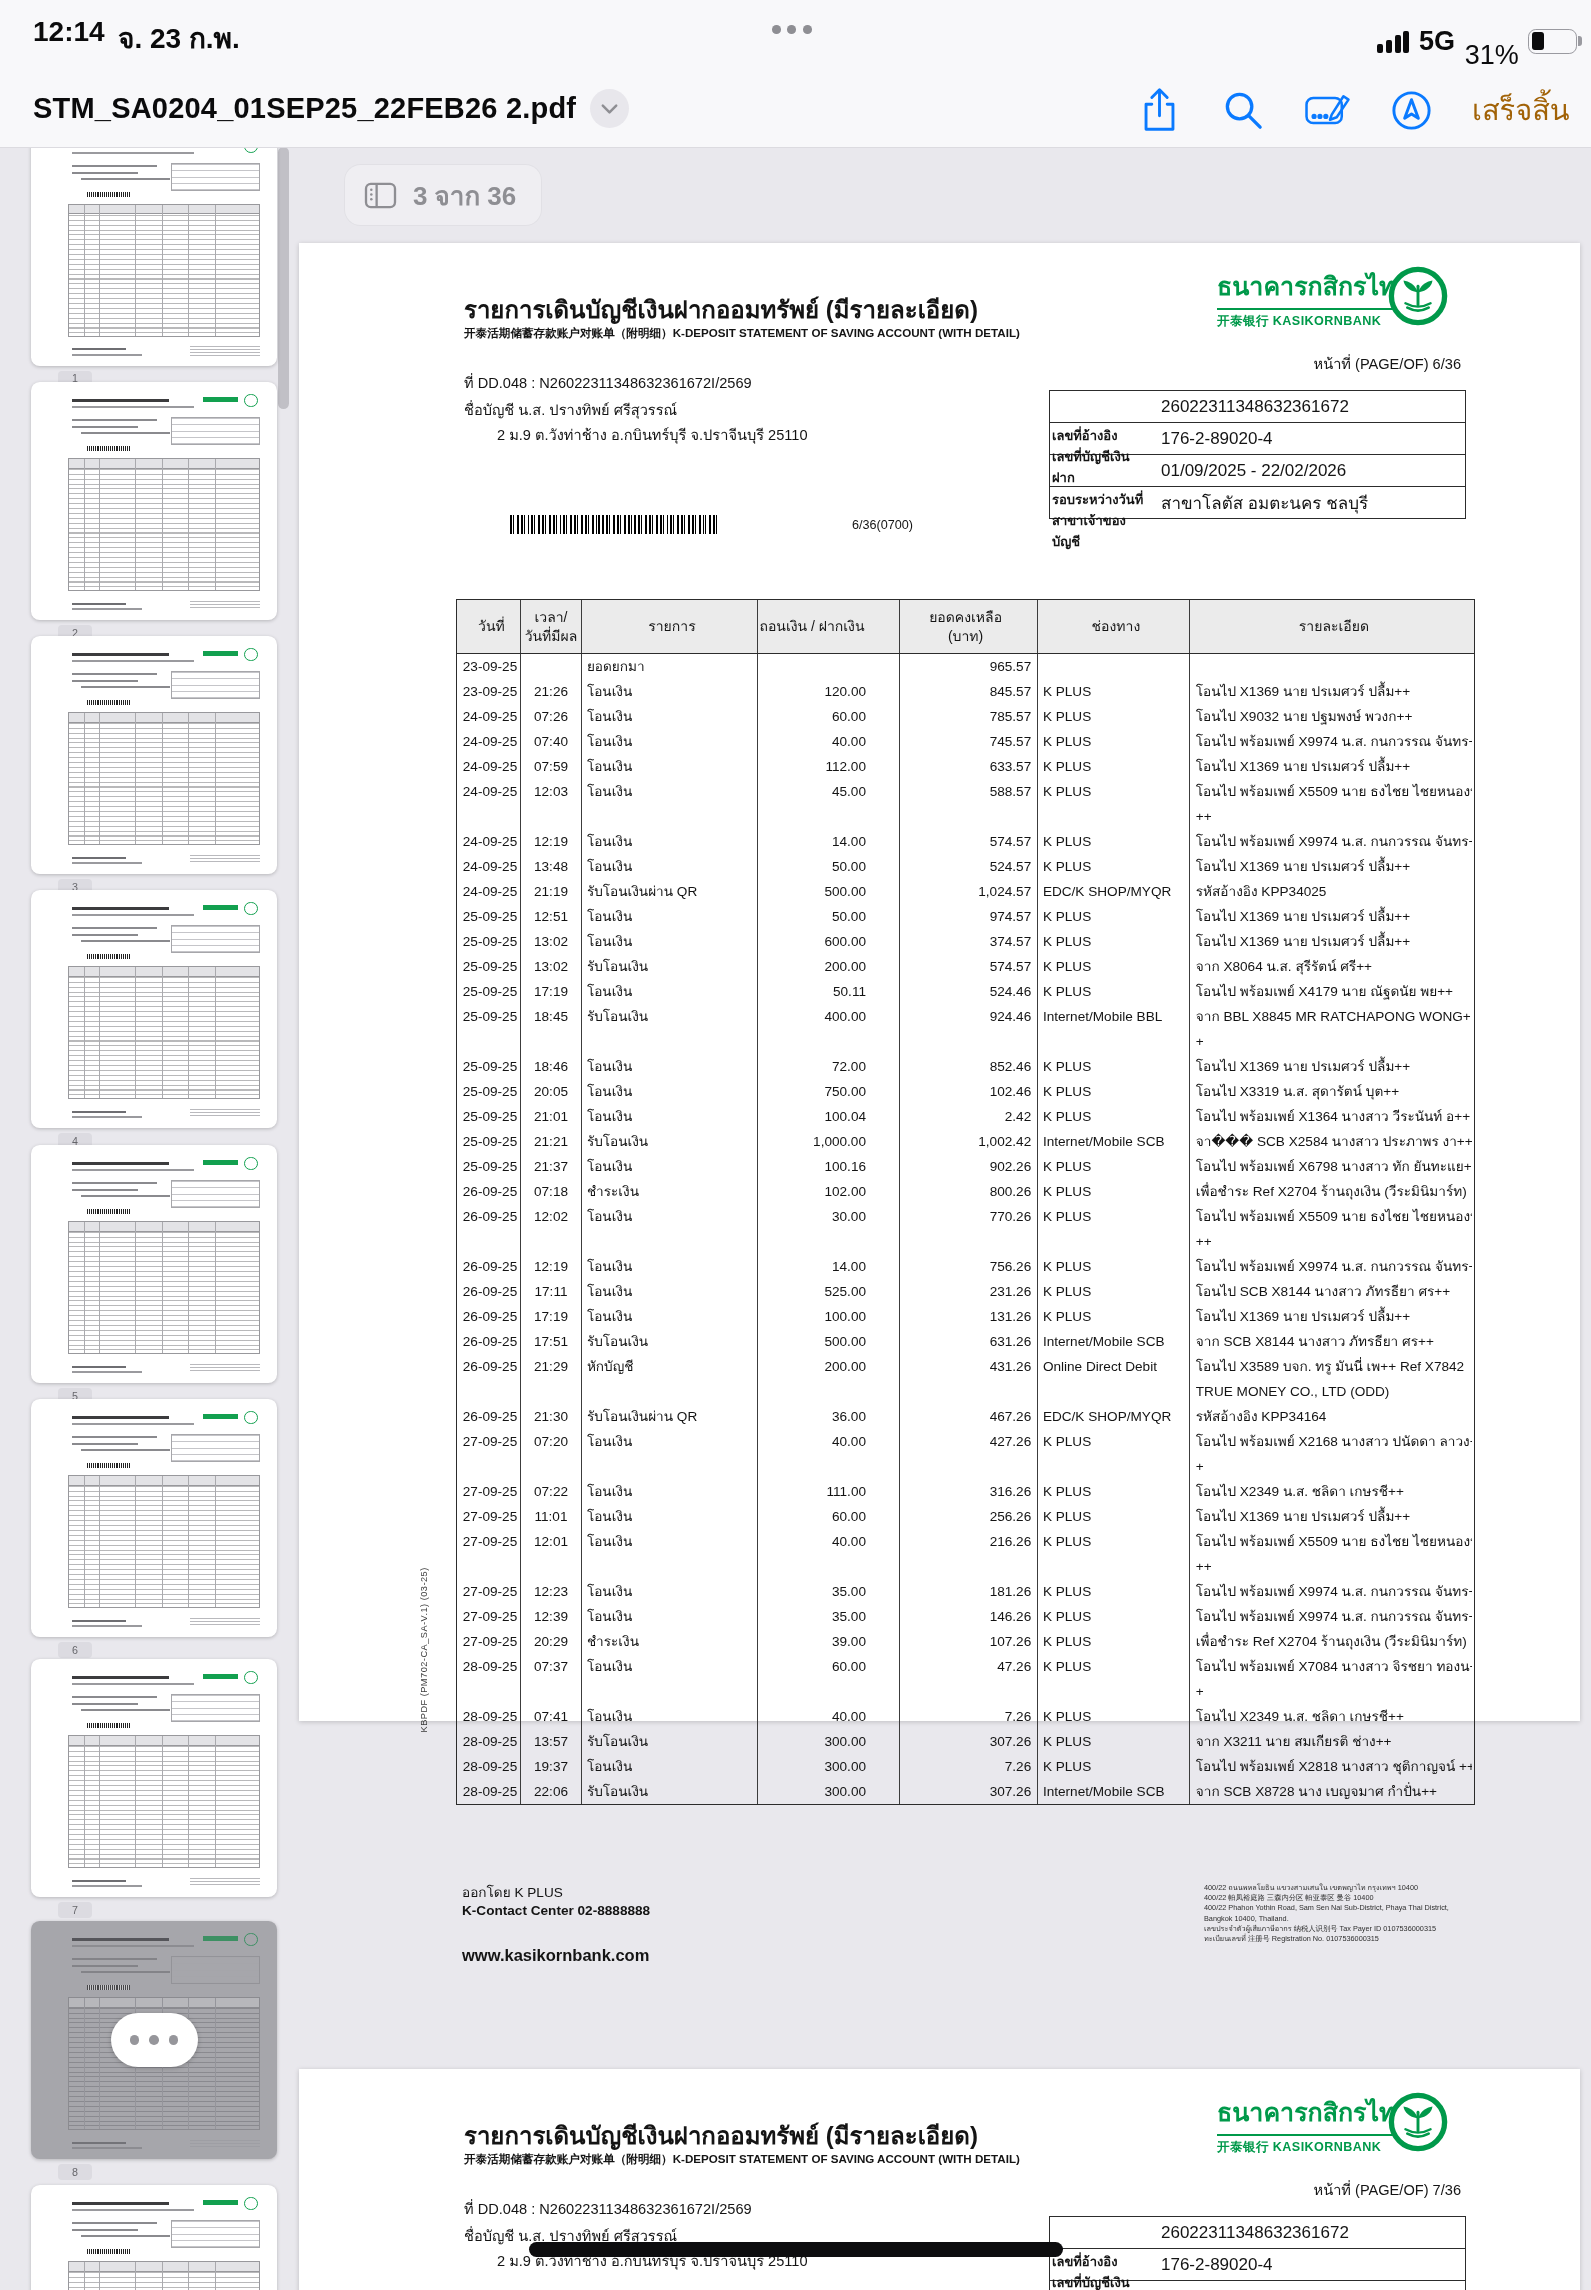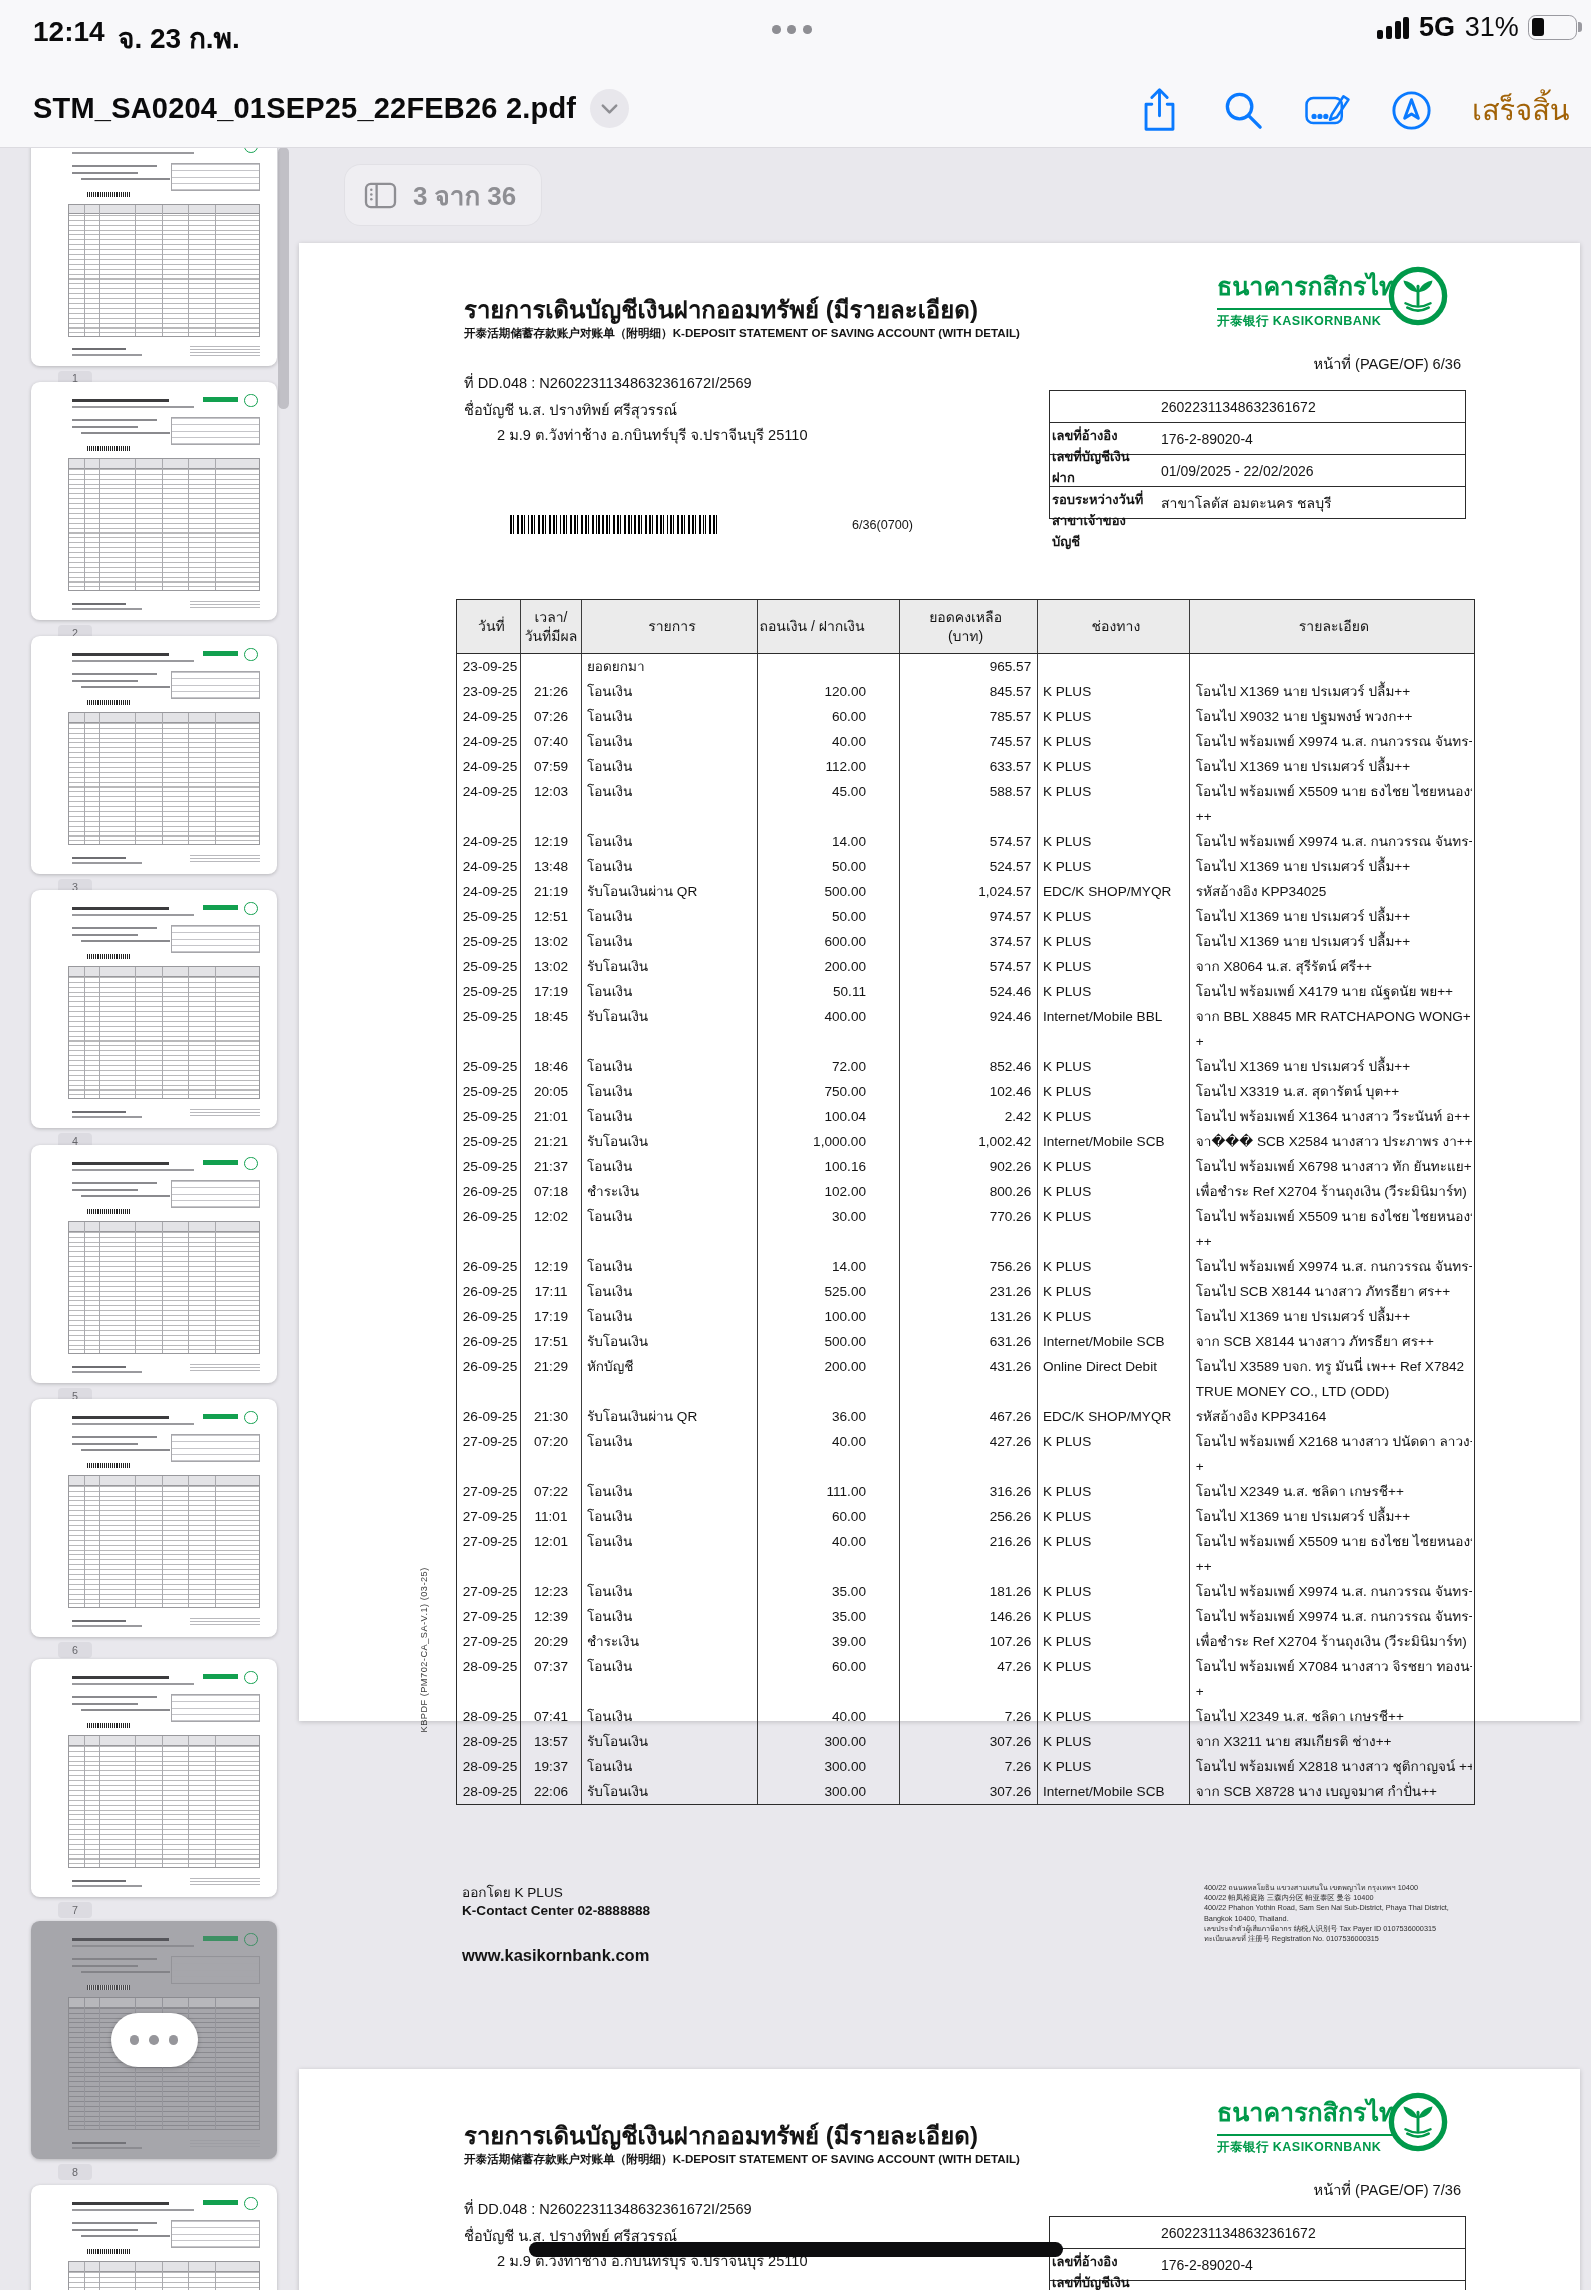--- a/index.html
+++ b/index.html
@@ -11,21 +11,21 @@
   .sb-time{position:absolute;left:33px;top:15.5px;font-size:28px;font-weight:700;color:#0b0b0c;}
   .sb-date{position:absolute;left:118px;top:15.5px;font-size:28px;font-weight:600;color:#0b0b0c;}
   .sb-dots{position:absolute;left:772px;top:25px;display:flex;gap:6.8px;}
   .sb-dots i{width:8.7px;height:8.7px;border-radius:50%;background:#8e8e93;}
   .sb-right{position:absolute;right:13.6px;top:11.6px;display:flex;align-items:center;gap:9.7px;}
   .signal{display:flex;align-items:flex-end;gap:2.9px;height:23px;}
   .signal i{width:5.8px;border-radius:1.9px;background:#0b0b0c;display:block;}
   .signal i:nth-child(1){height:8.7px}.signal i:nth-child(2){height:12.6px}
   .signal i:nth-child(3){height:17.5px}.signal i:nth-child(4){height:22px}
   .sb-net{font-size:27px;font-weight:600;color:#0b0b0c;}
-  .sb-batt-pct{font-size:27px;font-weight:400;color:#0b0b0c;}
+  .sb-batt-pct{font-size:27px;font-weight:400;color:#0b0b0c;margin-top:28px;}
   .battery{position:relative;width:47px;height:23px;border:1.9px solid #9a9aa0;border-radius:7.8px;}
   .battery .fill{position:absolute;left:2.9px;top:2.9px;bottom:2.9px;width:11.6px;background:#0b0b0c;border-radius:2.9px;}
   .battery .nub{position:absolute;right:-5.8px;top:6.8px;width:3.9px;height:9.7px;background:#9a9aa0;border-radius:0 2.9px 2.9px 0;}
 
   .nav-left{position:absolute;left:33px;top:89px;display:flex;align-items:center;gap:13.6px;}
   .fname{font-size:29px;font-weight:700;color:#0b0b0c;letter-spacing:0.2px;}
   .chevbtn{width:39px;height:39px;border:none;border-radius:50%;background:#e8e7ec;display:flex;align-items:center;justify-content:center;padding:0;cursor:pointer;}
   .nav-right{position:absolute;right:21.3px;top:85px;display:flex;align-items:center;gap:37px;}
   .iconbtn{background:none;border:none;padding:0;width:47px;height:50px;display:flex;align-items:center;justify-content:center;cursor:pointer;}
   .donebtn{background:none;border:none;padding:0;font-size:29px;color:#a16207;font-weight:500;cursor:pointer;font-family:inherit;}
@@ -76,21 +76,21 @@
   .bank-mark{position:absolute;left:171px;top:0px;}
   .page-of{position:absolute;right:119px;top:109px;font-size:14.6px;}
   .doc-no{position:absolute;left:165px;top:128px;font-size:14.6px;}
   .acct-name{position:absolute;left:165px;top:155px;font-size:14.6px;}
   .acct-addr{position:absolute;left:198px;top:180px;font-size:14.6px;}
 
   .info-table{position:absolute;left:750px;top:147px;width:415px;border:1.9px solid #2c2c2c;}
   .info-row{display:flex;height:31px;border-bottom:1px solid #2c2c2c;}
   .info-row:last-child{border-bottom:none;}
   .info-label{width:103px;background:#e9e9e9;border-right:1px solid #2c2c2c;font-size:13px;font-weight:700;display:flex;align-items:center;padding-left:2px;box-sizing:border-box;margin-top:44px;}
-  .info-value{flex:1;font-size:14px;display:flex;align-items:center;padding-left:8px;}
+  .info-value{flex:1;font-size:17px;display:flex;align-items:center;padding-left:8px;}
 
   .barcode{position:absolute;left:211px;top:272px;width:208px;height:19.4px;background:repeating-linear-gradient(90deg,#000 0 1.9px,#fff 1.9px 2.9px,#000 2.9px 3.9px,#fff 3.9px 6.8px,#000 6.8px 8.7px,#fff 8.7px 10.7px);}
   .barcode-label{position:absolute;left:553px;top:275px;font-size:12.6px;}
 
   .txn-table{position:absolute;left:157px;top:356px;width:1019px;border:1.9px solid #2c2c2c;box-sizing:border-box;}
   .txn-head{display:flex;height:53px;background:#ebebeb;border-bottom:1.9px solid #2c2c2c;}
   .th{display:flex;flex-direction:column;align-items:center;justify-content:center;font-size:14px;line-height:18.4px;box-sizing:border-box;border-right:1px solid #3c3c3c;}
   .txn-row{display:flex;align-items:flex-start;}
   .td{box-sizing:border-box;border-right:1px solid #3c3c3c;line-height:25px;font-size:13.6px;min-height:25px;white-space:nowrap;overflow:hidden;align-self:stretch;}
   .c1{width:64px;padding-left:5.8px;}

